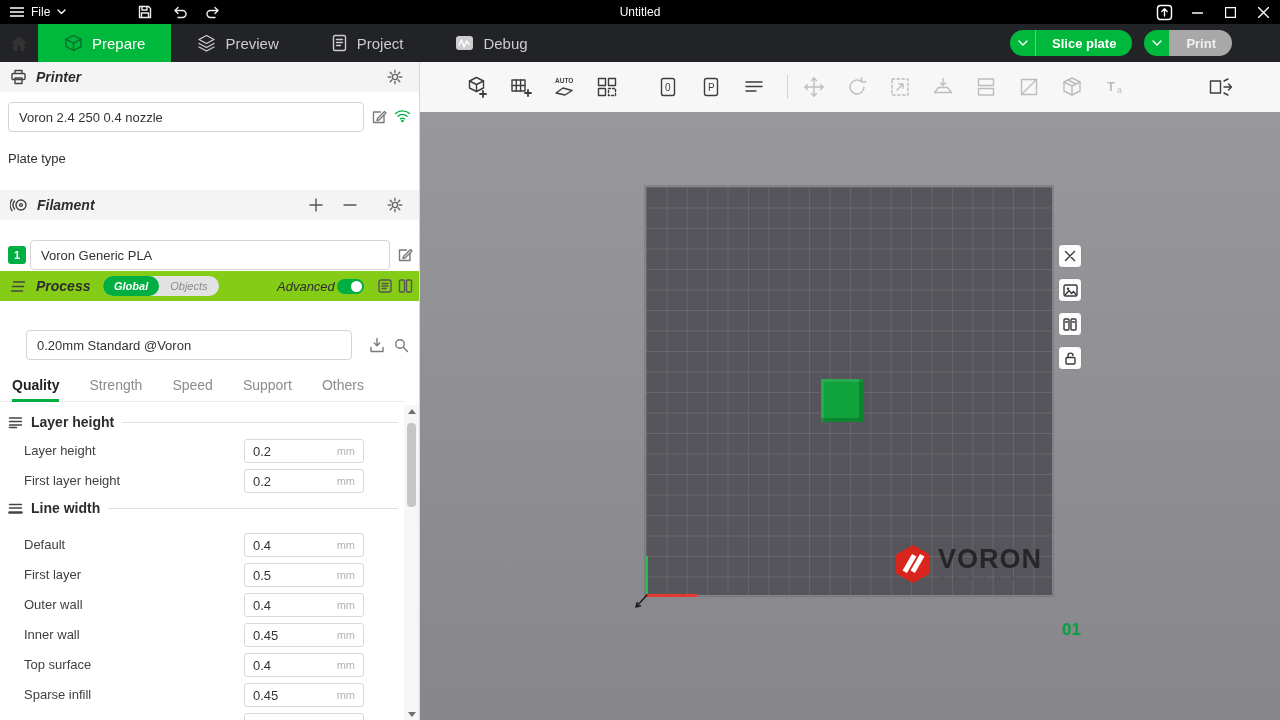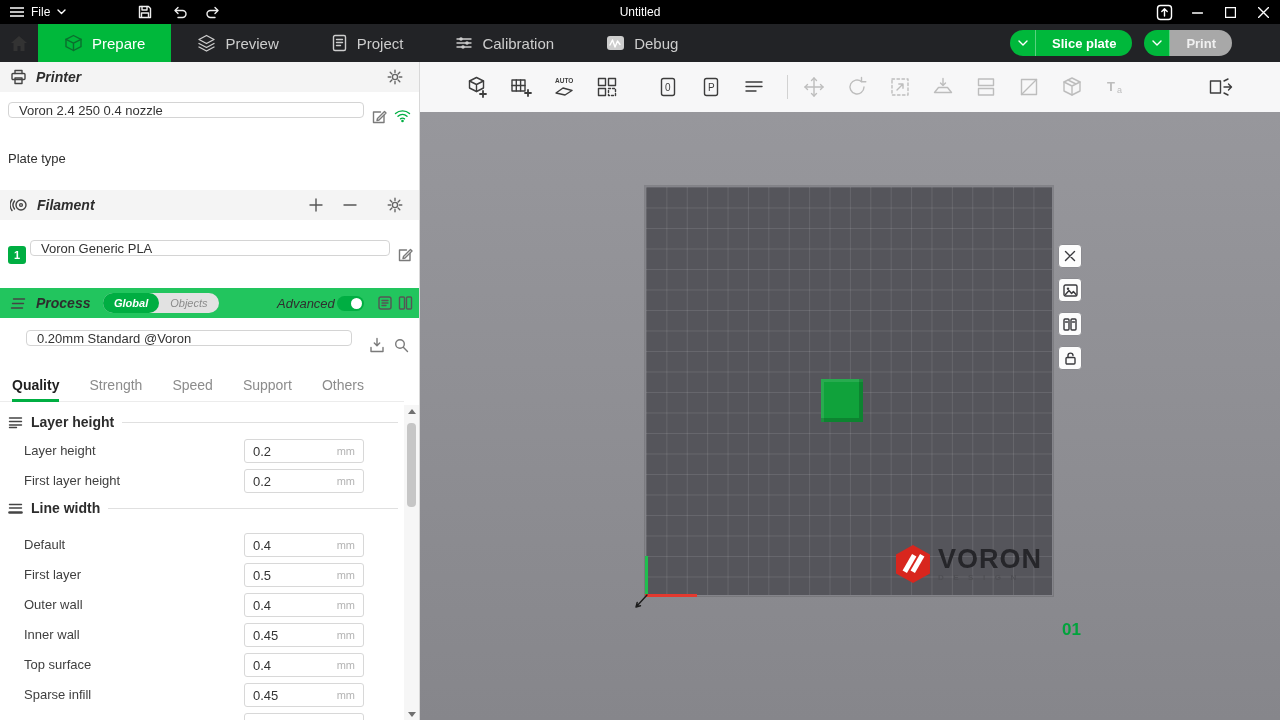--- a/index.html
+++ b/index.html
@@ -29,21 +29,21 @@
   .split-main{display:flex;align-items:center;padding:0 16px;font-size:13px;font-weight:bold;color:#fff;background:#00B83B;}
   .split-main.disabled{background:#A8A8A8;color:#f0f0f0;}
   .split-btn.last{margin-right:48px;}
 
   
   .sidepanel{position:absolute;left:0;top:62px;width:420px;height:658px;background:#fff;border-right:1px solid #d8d8d8;box-sizing:border-box;}
   .sec-head{position:absolute;left:0;width:419px;height:30px;background:#f4f4f4;display:flex;align-items:center;font-style:italic;}
   .sec-head .sic{margin-left:10px;color:#444;}
   .sec-head .stitle{margin-left:9px;font-size:14px;font-weight:bold;color:#2d2d2d;}
   .sec-gear{position:absolute;right:16px;color:#666;}
-  .selectbox{position:absolute;height:16px;box-sizing:border-box;border:1px solid #d4d4d4;border-radius:4px;background:#fff;display:flex;align-items:center;padding:0 10px;font-size:13px;color:#333;}
+  .selectbox{position:absolute;height:30px;box-sizing:border-box;border:1px solid #d4d4d4;border-radius:4px;background:#fff;display:flex;align-items:center;padding:0 10px;font-size:13px;color:#333;}
   .selectbox.disabled{background:#ececec;border-color:#ececec;color:#a3a3a3;}
   .mini-ic{position:absolute;color:#7a7a7a;}
   .badge{position:absolute;width:18px;height:18px;background:#00AE42;border-radius:3px;color:#fff;font-size:11px;font-weight:bold;display:flex;align-items:center;justify-content:center;}
   .pill{position:absolute;height:20px;background:#e2e2e2;border-radius:10px;display:flex;align-items:center;}
   .pill .seg{height:20px;padding:0 11px;display:flex;align-items:center;font-size:11px;border-radius:10px;color:#8b8b8b;}
   .pill .seg.on{background:#00AE42;color:#fff;font-weight:bold;}
   .switch{position:absolute;width:27px;height:15px;background:#00AE42;border-radius:8px;}
   .switch .knob{position:absolute;right:2px;top:2px;width:11px;height:11px;border-radius:50%;background:#fff;}
   .ptabs{position:absolute;left:0;top:306px;width:404px;height:34px;display:flex;align-items:center;gap:30px;padding-left:12px;border-bottom:1px solid #ececec;box-sizing:border-box;}
   .ptab{font-size:14px;color:#8c8c8c;position:relative;height:34px;display:flex;align-items:center;}
@@ -198,31 +198,20 @@
       <span>
           <svg width="17" height="18">
             <rect class="ic" x="2.5" y="1.5" width="12" height="15" rx="1.5"></rect>
             <path class="ic" d="M5.5 5.5h6M5.5 8.5h6M5.5 11.5h4"></path>
           </svg>
         </span>
       <span>Project</span>
     </div>
     <div class="nav-tab">
       <span>
-          <svg width="18" height="18">
-            <path class="ic" d="M2 5h14M2 9h14M2 13h14"></path>
-            <circle class="icf" cx="6" cy="5" r="1.8"></circle>
-            <circle class="icf" cx="12" cy="9" r="1.8"></circle>
-            <circle class="icf" cx="8" cy="13" r="1.8"></circle>
-          </svg>
-        </span>
-      <span>Calibration</span>
-    </div>
-    <div class="nav-tab">
-      <span>
           <svg width="19" height="18">
             <rect class="icf" fill="#FF8A1E" x="1" y="2" width="17" height="14" rx="3"></rect>
             <path class="ic" style="color:#fff" d="M4 11l2.5-5 2.5 7 2.5-6 2.5 3.5"></path>
           </svg>
         </span>
       <span>Debug</span>
     </div>
     <div class="nav-spacer"></div>
     <div class="split-btn">
       <div class="split-arrow">
@@ -313,21 +302,21 @@
     <div class="selectbox" style="left:30px;top:178px;width:360px">
       <span>Voron Generic PLA</span>
     </div>
     <span class="mini-ic" style="left:397px;top:185px">
         <svg width="16" height="16">
           <path class="ic" d="M13 6.5V13.5H2.5V3h7"></path>
           <path class="ic" d="M6.5 9.5l7-7 1.5 1.5-7 7-2 .5z"></path>
         </svg>
       </span>
 
-    <div class="sec-head" style="top:226px;background:#22c55e">
+    <div class="sec-head" style="top:209px;background:#84cc16">
       <span class="sic">
           <svg width="17" height="15">
             <path class="ic" d="M3.5 3h11M2.5 7.5h11M1.5 12h11"></path>
           </svg>
         </span>
       <span class="stitle">Process</span>
       <div class="pill" style="left:103px">
         <div class="seg on">Global</div>
         <div class="seg">Objects</div>
       </div>

